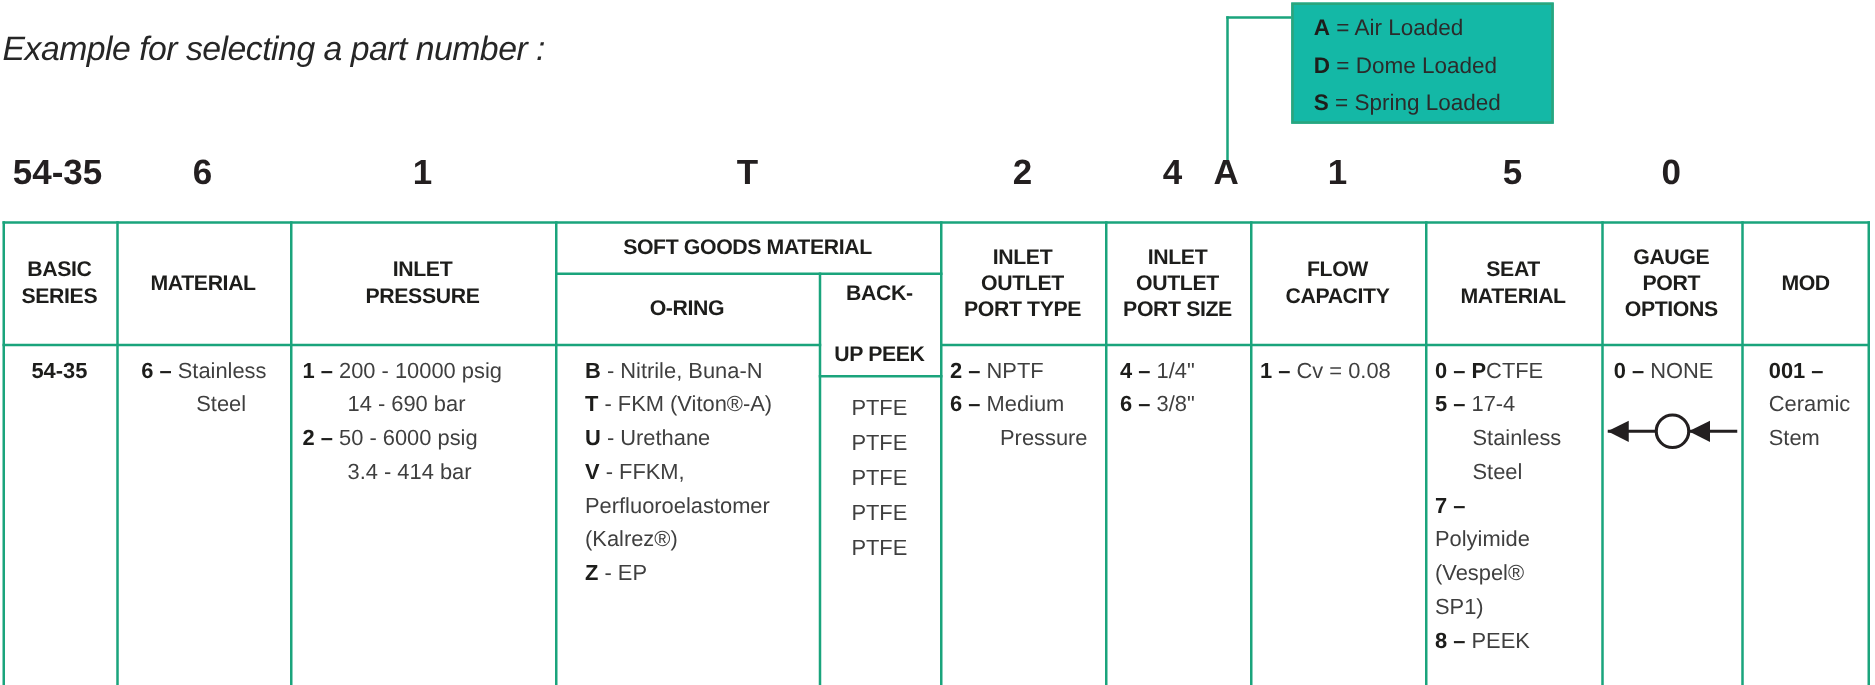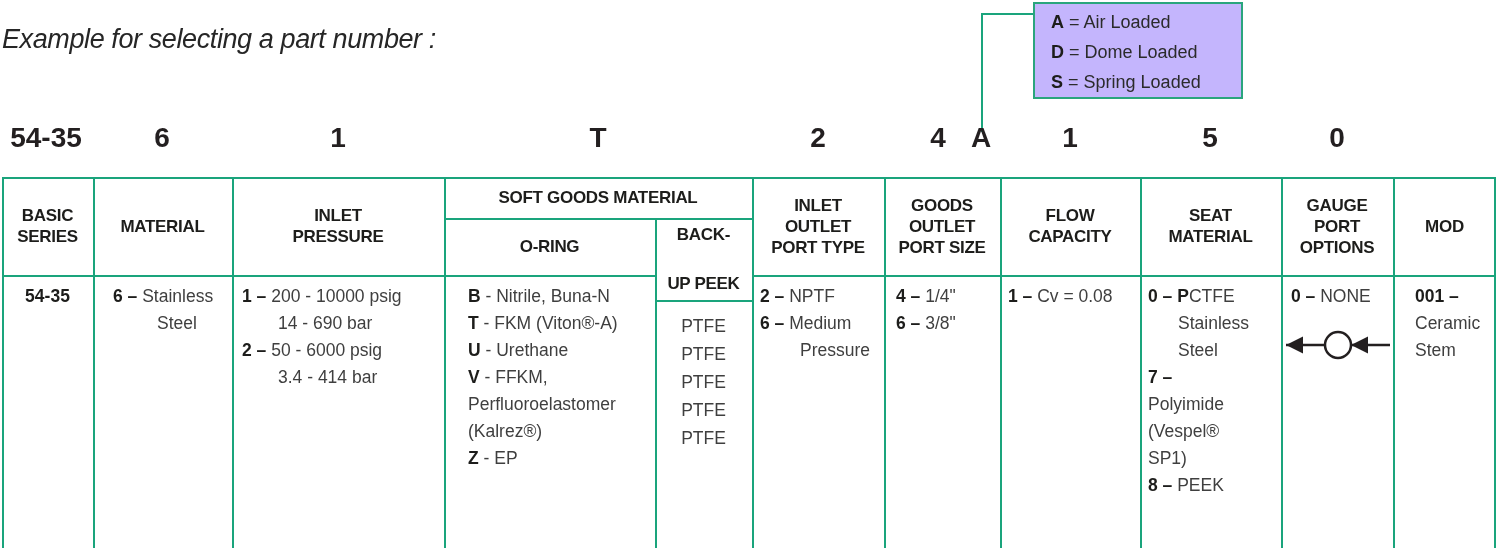--- a/index.html
+++ b/index.html
@@ -8,21 +8,21 @@
     font-family:"Liberation Sans","DejaVu Sans",sans-serif;color:#3f3f3f;
   }
   
   .heading{
     position:absolute;left:2px;top:24px;font-size:27px;font-style:italic;
     color:#262626;letter-spacing:-0.4px;white-space:nowrap;
   }
   
   .legendbox{
     position:absolute;left:1033px;top:2px;width:190px;height:90px;
-    background:#c4b5fd;border:2px solid #2aa57d;padding:3px 0 0 16px;
+    background:#14b8a6;border:2px solid #2aa57d;padding:3px 0 0 16px;
   }
   .legend-row{font-size:18px;line-height:30px;color:#2b2b2b;white-space:nowrap;}
   .legend-row b{color:#1d1d1b;}
   
   .gline{position:absolute;background:#1aa47c;}
   
   .pn{
     position:absolute;top:122px;transform:translateX(-50%);
     font-size:28px;font-weight:bold;color:#231f20;white-space:nowrap;z-index:2;
   }
@@ -127,21 +127,21 @@
       <span>O-RING</span>
     </div>
   <div class="cell th-backup" style="left:655px;top:218px;width:97px;height:82px;">
     <span>BACK-</span>
     <span>UP PEEK</span>
   </div>
   <div class="cell th" style="left:752px;top:177px;width:132px;height:98px;">
       <span class="hw" style="width:95px">INLET OUTLET PORT TYPE</span>
     </div>
   <div class="cell th" style="left:884px;top:177px;width:116px;height:98px;">
-      <span class="hw" style="width:90px">GOODS OUTLET PORT SIZE</span>
+      <span class="hw" style="width:90px">INLET OUTLET PORT SIZE</span>
     </div>
   <div class="cell th" style="left:1000px;top:177px;width:140px;height:98px;">
       <span class="hw" style="width:90px">FLOW CAPACITY</span>
     </div>
   <div class="cell th" style="left:1140px;top:177px;width:141px;height:98px;">
       <span class="hw" style="width:90px">SEAT MATERIAL</span>
     </div>
   <div class="cell th" style="left:1281px;top:177px;width:112px;height:98px;">
       <span class="hw" style="width:80px">GAUGE PORT OPTIONS</span>
     </div>
@@ -193,20 +193,21 @@
     <div class="ln"><b class="cd">4 –</b><span> 1/4"</span></div>
     <div class="ln"><b class="cd">6 –</b><span> 3/8"</span></div>
   </div>
 
   <div class="cell td" style="left:1000px;top:283px;width:140px;padding-left:8px;">
     <div class="ln"><b class="cd">1 –</b><span> Cv = 0.08</span></div>
   </div>
 
   <div class="cell td" style="left:1140px;top:283px;width:141px;padding-left:8px;">
     <div class="ln"><b class="cd">0 – P</b><span>CTFE</span></div>
+    <div class="ln"><b class="cd">5 –</b><span> 17-4</span></div>
     <div class="ln ind30"><span>Stainless</span></div>
     <div class="ln ind30"><span>Steel</span></div>
     <div class="ln"><b class="cd">7 –</b></div>
     <div class="ln"><span>Polyimide</span></div>
     <div class="ln"><span>(Vespel®</span></div>
     <div class="ln"><span>SP1)</span></div>
     <div class="ln"><b class="cd">8 –</b><span> PEEK</span></div>
   </div>
 
   <div class="cell td" style="left:1281px;top:283px;width:112px;padding-left:10px;">

